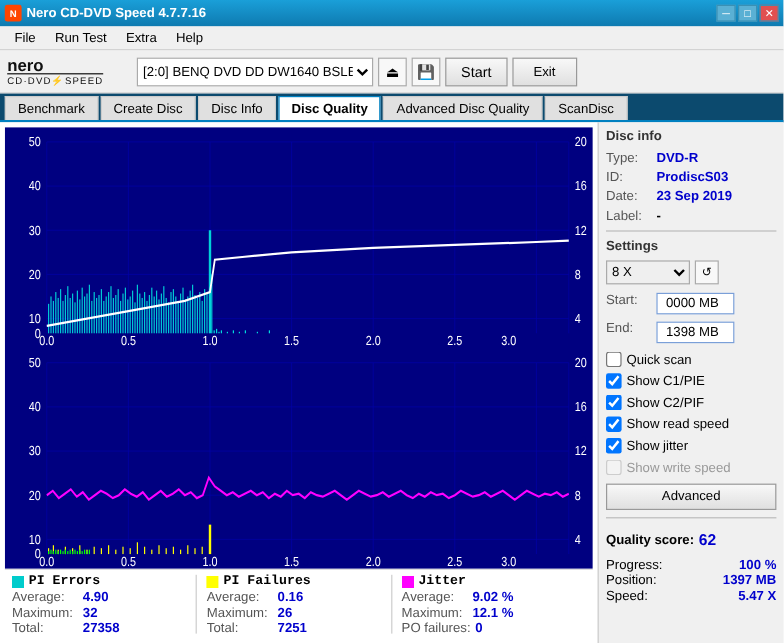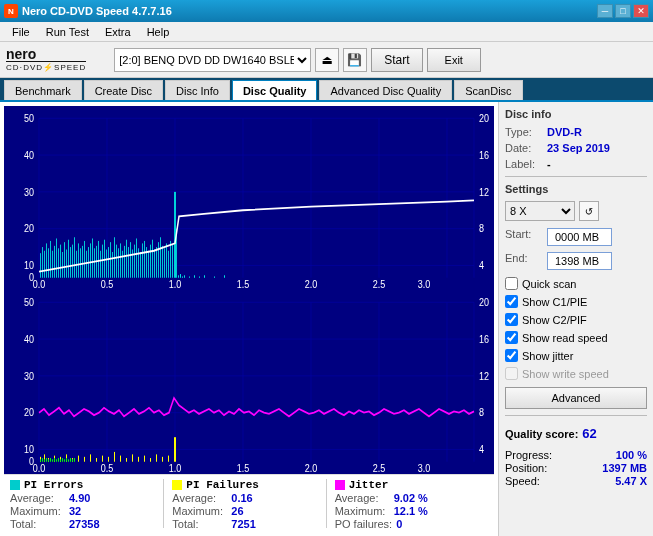--- a/index.html
+++ b/index.html
@@ -534,20 +534,24 @@
   </div>
 
   <div class="right-panel">
     <div class="panel-section-title">Disc info</div>
 
     <div class="info-row">
       <span class="info-label">Type:</span>
       <span class="info-value blue">DVD-R</span>
     </div>
     <div class="info-row">
+      <span class="info-label">ID:</span>
+      <span class="info-value blue">ProdiscS03</span>
+    </div>
+    <div class="info-row">
       <span class="info-label">Date:</span>
       <span class="info-value blue">23 Sep 2019</span>
     </div>
     <div class="info-row">
       <span class="info-label">Label:</span>
       <span class="info-value">-</span>
     </div>
 
     <div class="divider"></div>
 

